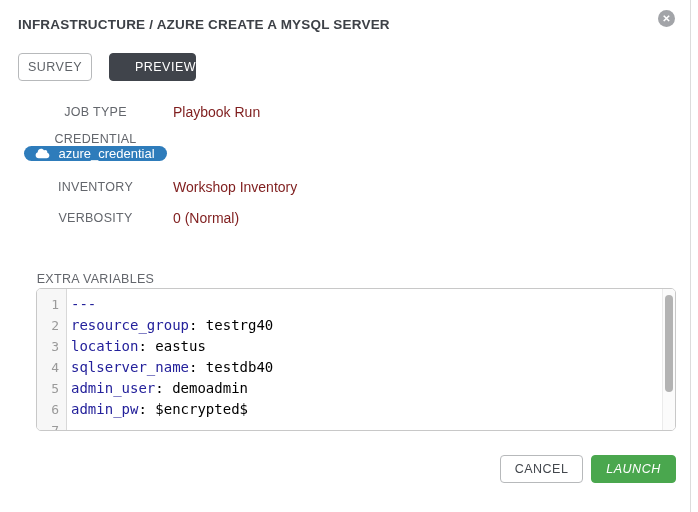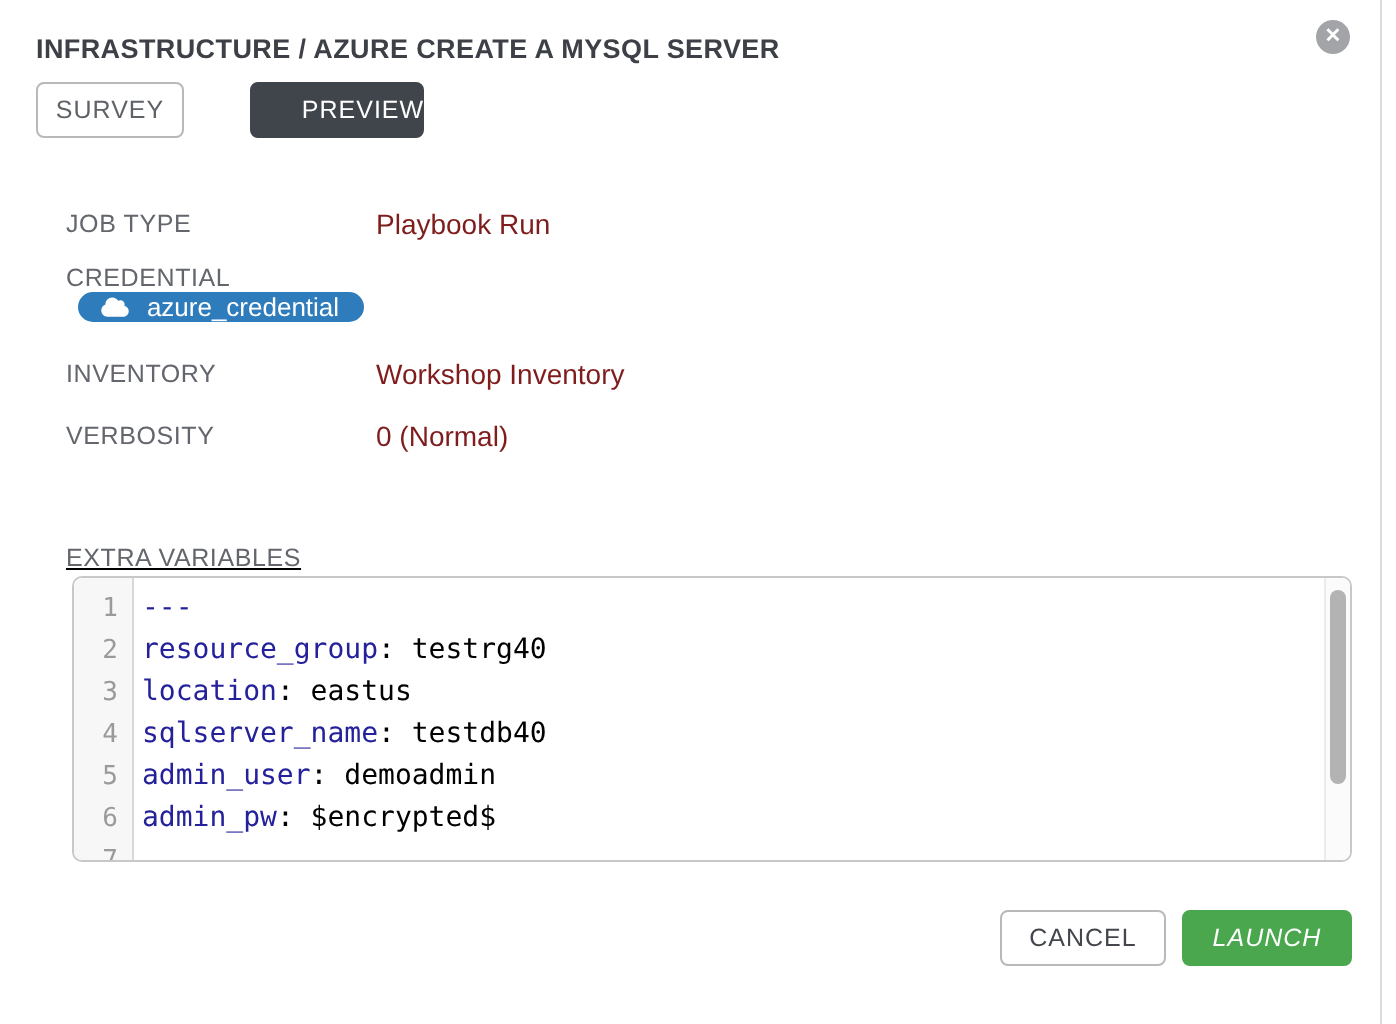--- a/index.html
+++ b/index.html
@@ -8,35 +8,35 @@
 
   #stage { position: absolute; top: 0; left: 0; width: 698px; height: 512px; background: #fff; }
 
   .modal-right-edge { position: absolute; left: 690px; top: 0; bottom: 0; width: 0; border-left: 1px solid #dcdcdc; }
 
   
   .modal-title { position: absolute; left: 18px; top: 17px; font-size: 13.5px; font-weight: bold; color: #3d4147; letter-spacing: 0.2px; }
   .close-btn { position: absolute; left: 658px; top: 10px; width: 17px; height: 17px; border-radius: 50%; background: #a2a4a8; color: #ffffff; font-size: 10px; font-weight: bold; line-height: 17px; text-align: center; cursor: pointer; }
 
   
-  .tabs { position: absolute; left: 18px; top: 41px; display: flex; gap: 33px; }
+  .tabs { position: absolute; left: 18px; top: 53px; display: flex; gap: 17px; }
   .tab { height: 28px; display: inline-flex; align-items: center; justify-content: center; font-size: 12.5px; letter-spacing: 0.5px; border-radius: 4px; cursor: pointer; }
   .tab-survey { width: 74px; background: #ffffff; border: 1px solid #b7b9bb; color: #5f6368; }
   .tab-preview { width: 87px; background: #40444b; border: 1px solid #40444b; color: #ffffff; padding-left: 26px; }
 
   
-  .field-row { position: absolute; left: 33px; display: flex; align-items: center; }
+  .field-row { position: absolute; left: 18px; display: flex; align-items: center; text-align: center; }
   .field-label { width: 155px; font-size: 12.5px; color: #63666c; letter-spacing: 0.3px; }
   .field-value { font-size: 14px; color: #7f1d1d; }
   .row-jobtype { top: 104px; }
   .row-credential { top: 132px; height: 23px; flex-direction: column; }
   .row-inventory { top: 179px; }
   .row-verbosity { top: 210px; }
   .row-showchanges { top: 241px; }
-  .row-extravars-label { top: 272px; text-decoration: underline; }
+  .row-extravars-label { top: 272px; }
 
   .credential-badge { display: inline-flex; align-items: center; gap: 8px; height: 23px; padding: 0 12px 0 11px; background: #2e7cbb; border-radius: 11px; color: #ffffff; font-size: 13px; cursor: pointer; }
   .cloud-icon svg { display: block; width: 15px; height: 11px; fill: #ffffff; }
 
   
   .editor { position: absolute; left: 36px; top: 288px; width: 640px; height: 143px; border: 1px solid #c8c8c8; border-radius: 5px; background: #ffffff; overflow: hidden; font-family: "DejaVu Sans Mono", monospace; }
   .editor-gutter-bg { position: absolute; left: 0; top: 0; bottom: 0; width: 30px; background: #f7f7f7; border-right: 1px solid #d8d8d8; }
   .editor-lines { position: absolute; left: 0; top: 5px; right: 14px; }
   .cm-line { display: flex; height: 21px; line-height: 21px; }
   .ln { width: 30px; flex: 0 0 30px; text-align: right; padding-right: 8px; font-size: 13px; color: #9a9a9a; }

